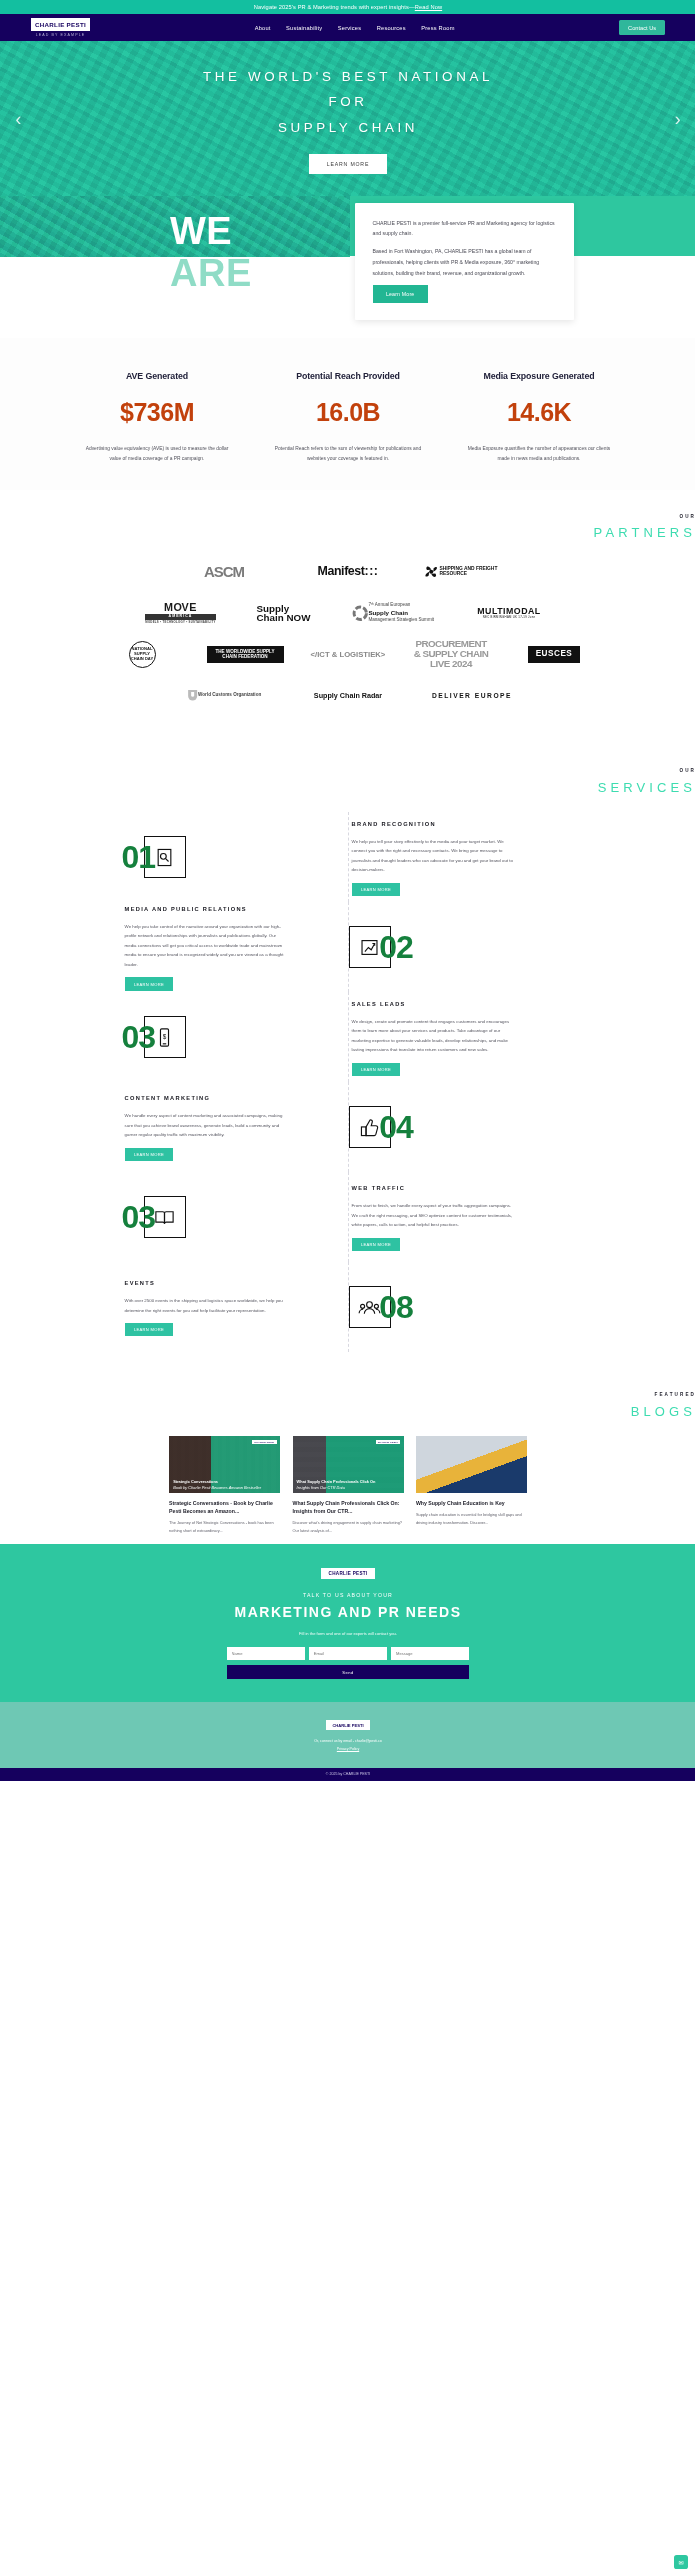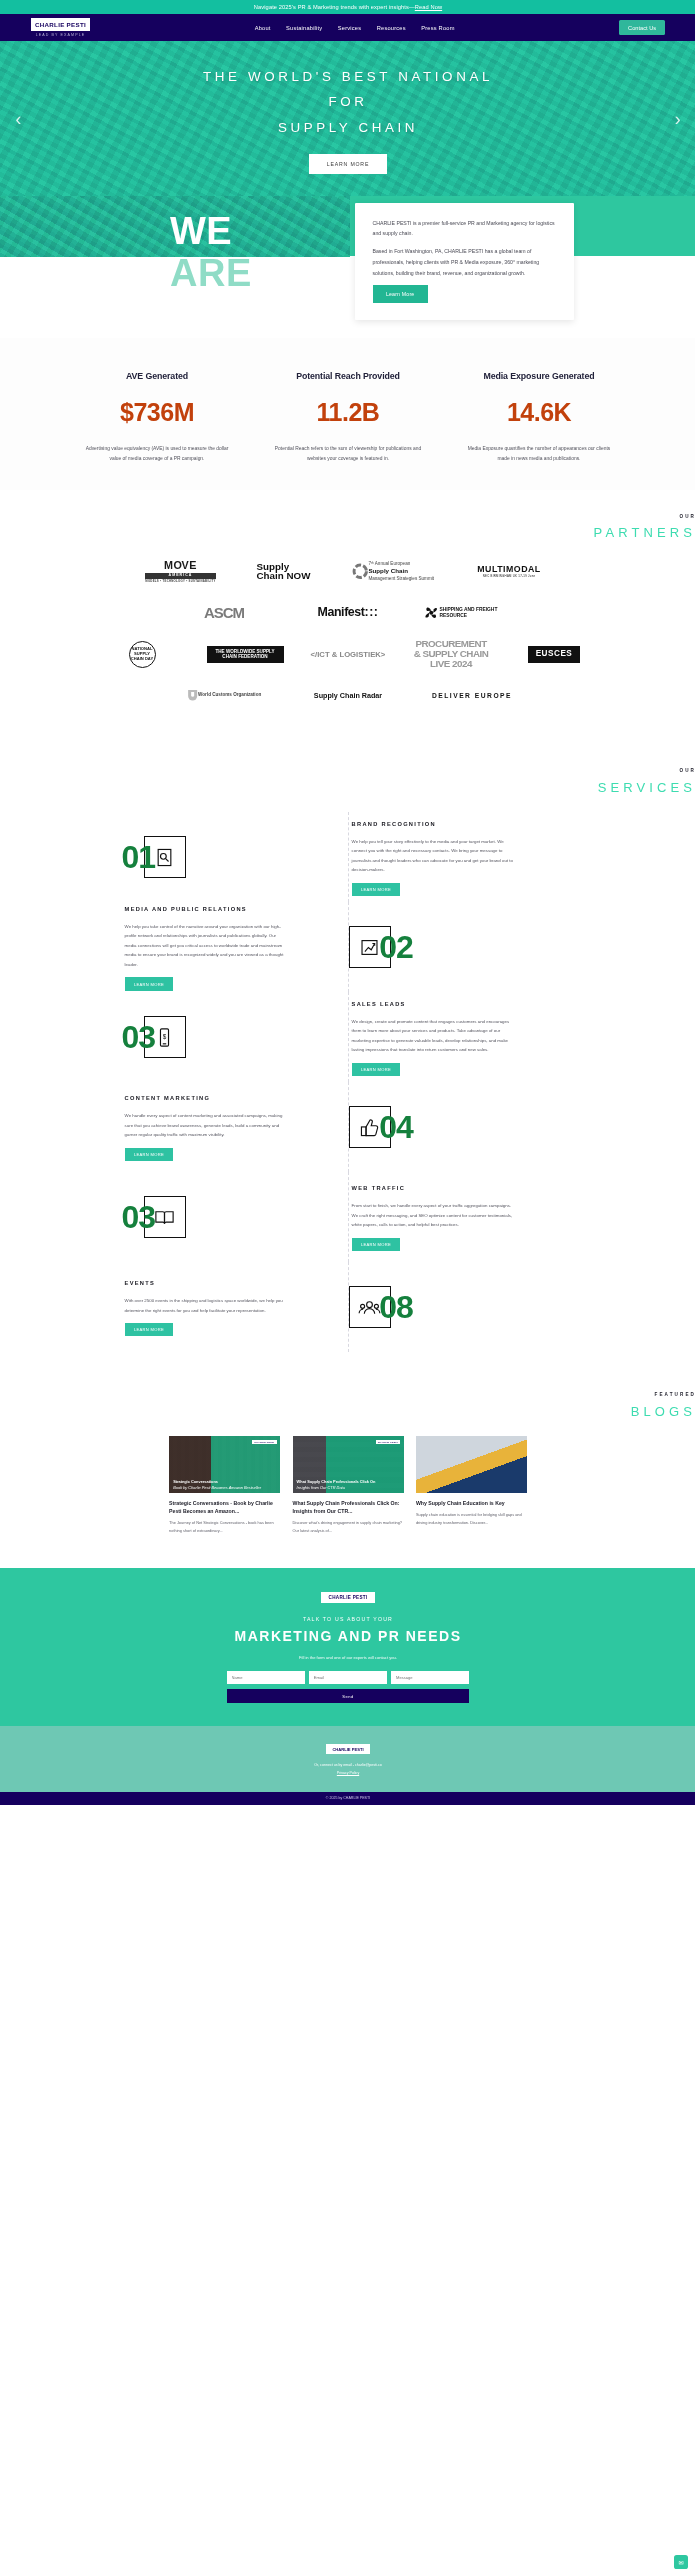--- a/index.html
+++ b/index.html
@@ -184,21 +184,21 @@
   .srv.rev .srv-col-num { order:3; justify-content:flex-start; }
   .srv.rev .srv-col-txt { order:1; }
   .srv.rev .srv-spacer { order:2; }
   .srv.rev .srv-icon { margin-left:0; margin-right:-11.3px; order:1; }
   .srv.rev .srv-num { order:2; }
   .srv-line {
     position:absolute; left:50%; top:0; bottom:0; width:0.5px;
     border-left:0.5px dashed #d8d8e0;
   }
   
-  .blogs { padding-bottom:34px; }
+  .blogs { padding-bottom:10px; }
   .blog-row { display:flex; justify-content:center; gap:12.4px; }
   .blog-card { width:111px; }
   .blog-thumb {
     height:57px; position:relative; overflow:hidden;
     background:#1f6f5e; display:flex; align-items:flex-end;
   }
   .blog-thumb .tb-overlay {
     position:absolute; inset:0;
   }
   .t1 .tb-overlay {
@@ -319,79 +319,79 @@
 </div>
 
 <div class="stats">
   <div class="stat">
     <div class="stat-label">AVE Generated</div>
     <div class="stat-value">$736M</div>
     <div class="stat-desc">Advertising value equivalency (AVE) is used to measure the dollar value of media coverage of a PR campaign.</div>
   </div>
   <div class="stat">
     <div class="stat-label">Potential Reach Provided</div>
-    <div class="stat-value">11.2B</div>
+    <div class="stat-value">16.0B</div>
     <div class="stat-desc">Potential Reach refers to the sum of viewership for publications and websites your coverage is featured in.</div>
   </div>
   <div class="stat">
     <div class="stat-label">Media Exposure Generated</div>
     <div class="stat-value">14.6K</div>
     <div class="stat-desc">Media Exposure quantifies the number of appearances our clients made in news media and publications.</div>
   </div>
 </div>
 
 <div class="partners">
   <div class="sec-head">
     <div class="sub">OUR</div>
     <div class="main">PARTNERS</div>
-  </div>
-
-  <div class="logo-row">
-    <div class="plogo w1">
-      <span class="l-move">M<span style="letter-spacing:-0.5px">O</span>VE
-        <small>AMERICA</small>
-        <em>MODELS • TECHNOLOGY • SUSTAINABILITY</em>
-      </span>
-    </div>
-    <div class="plogo w1">
-      <span class="l-scnow"><b>Supply</b><br><b>Chain</b> <span style="font-weight:bold">NOW</span></span>
-    </div>
-    <div class="plogo w2">
-      <svg viewBox="0 0 40 40" width="16.5" height="16.5">
-          <circle cx="20" cy="20" r="15" fill="none" stroke="#777" stroke-width="7" stroke-dasharray="14 5"></circle>
-        </svg>
-      <span class="l-summit">
-        <span>7ᵗʰ Annual European</span><br>
-        <b>Supply Chain</b><br>
-        <span>Management Strategies Summit</span>
-      </span>
-    </div>
-    <div class="plogo w2">
-      <span class="l-multi">MULTIMODAL
-        <small>NEC BIRMINGHAM UK  17-19 June</small>
-      </span>
-    </div>
   </div>
 
   <div class="logo-row">
     <div class="plogo w3">
       <span class="l-ascm">ASCM</span>
     </div>
     <div class="plogo w3">
       <span class="l-manifest"><span>Manifest</span><span style="letter-spacing:0.5px">:::</span></span>
     </div>
     <div class="plogo w3">
       <svg viewBox="0 0 40 40" width="17.5" height="17.5">
           <circle cx="20" cy="20" r="5" fill="#111"></circle>
           <path d="M20 15 C14 2,4 8,10 16 Z" fill="#111"></path>
           <path d="M25 20 C38 14,36 3,26 11 Z" fill="#111"></path>
           <path d="M20 25 C26 38,36 32,30 24 Z" fill="#111"></path>
           <path d="M15 20 C2 26,4 37,14 29 Z" fill="#111"></path>
         </svg>
       <span class="l-sfr">SHIPPING AND FREIGHT RESOURCE</span>
+    </div>
+  </div>
+
+  <div class="logo-row">
+    <div class="plogo w1">
+      <span class="l-move">M<span style="letter-spacing:-0.5px">O</span>VE
+        <small>AMERICA</small>
+        <em>MODELS • TECHNOLOGY • SUSTAINABILITY</em>
+      </span>
+    </div>
+    <div class="plogo w1">
+      <span class="l-scnow"><b>Supply</b><br><b>Chain</b> <span style="font-weight:bold">NOW</span></span>
+    </div>
+    <div class="plogo w2">
+      <svg viewBox="0 0 40 40" width="16.5" height="16.5">
+          <circle cx="20" cy="20" r="15" fill="none" stroke="#777" stroke-width="7" stroke-dasharray="14 5"></circle>
+        </svg>
+      <span class="l-summit">
+        <span>7ᵗʰ Annual European</span><br>
+        <b>Supply Chain</b><br>
+        <span>Management Strategies Summit</span>
+      </span>
+    </div>
+    <div class="plogo w2">
+      <span class="l-multi">MULTIMODAL
+        <small>NEC BIRMINGHAM UK  17-19 June</small>
+      </span>
     </div>
   </div>
 
   <div class="logo-row">
     <div class="plogo w1">
       <span class="l-nscd">NATIONAL SUPPLY CHAIN DAY</span>
     </div>
     <div class="plogo w1">
       <span class="l-wscf">THE WORLDWIDE SUPPLY CHAIN FEDERATION</span>
     </div>

